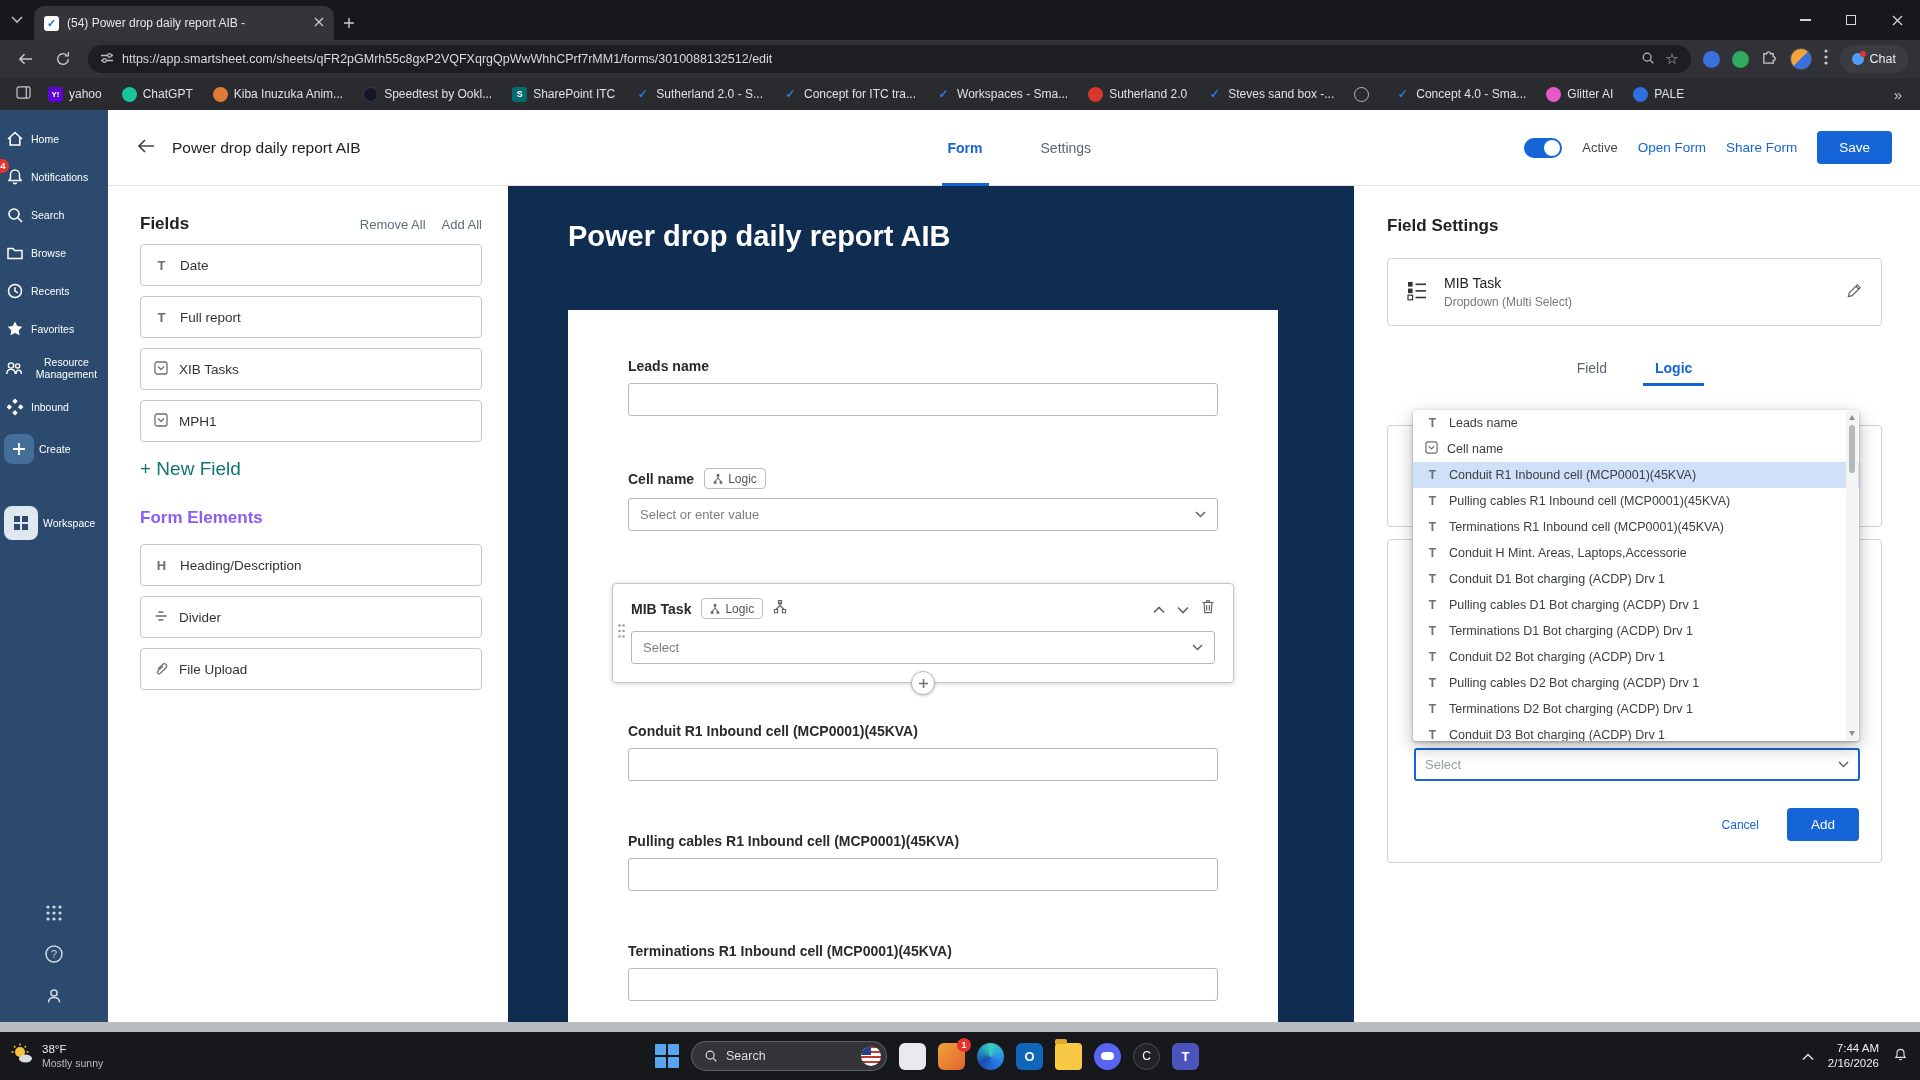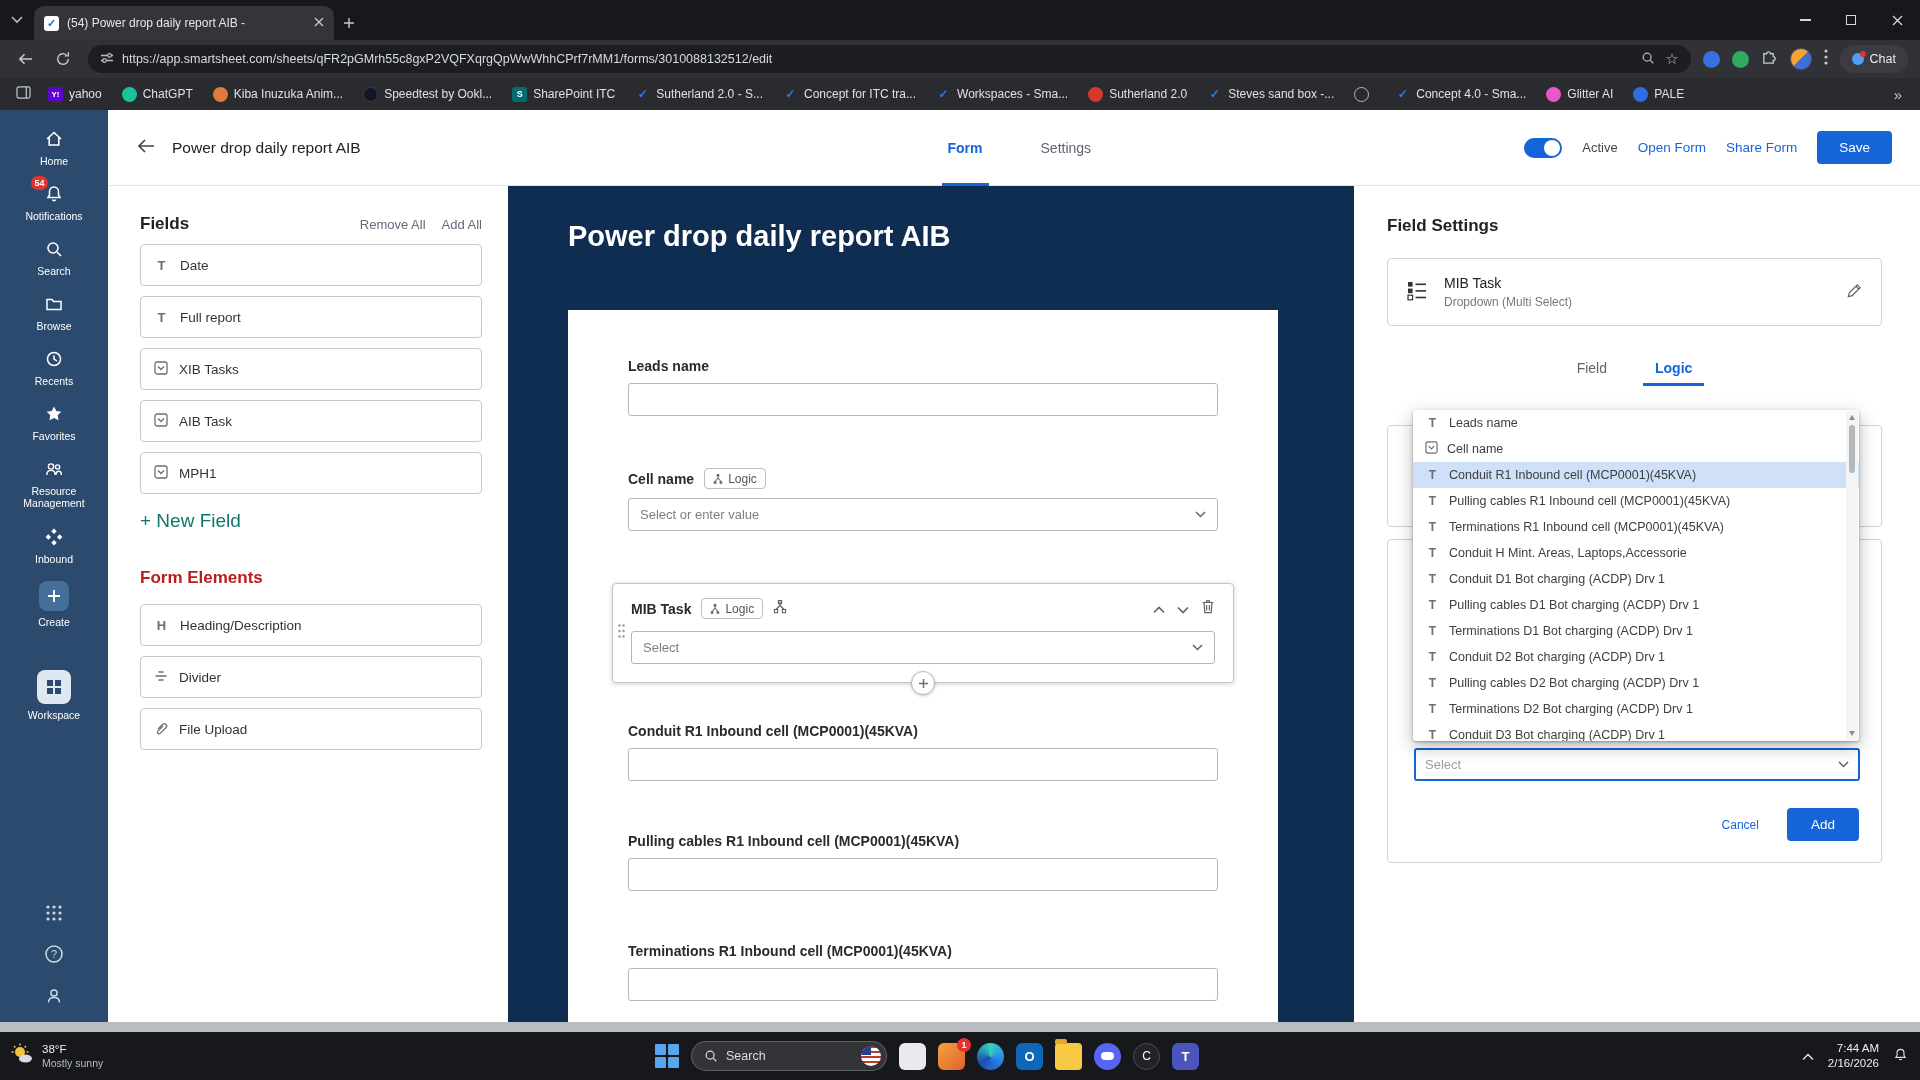--- a/index.html
+++ b/index.html
@@ -44,21 +44,21 @@
   .fv-sp{background:#036c70;color:#fff;}
   .fv-sp::before{content:"S";font-size:9px;font-weight:bold;}
   .fv-globe{background:transparent;border:1.6px solid #b5b8bd;border-radius:50%;}
   .fv-glitter{background:#e858c8;border-radius:50%;}
   .fv-pale{background:#2d6fe0;border-radius:50%;}
   .fv-red{background:#d8372c;border-radius:50%;}
 
   
   .app{display:flex;height:912px;background:#fff;flex:none;}
   .ssnav{width:108px;background:#2b4a6d;display:flex;flex-direction:column;align-items:center;padding:10px 0 12px;color:#fff;flex:none;}
-  .nav-item{width:100%;display:flex;flex-direction:column;align-items:center;gap:5px;padding:8px 4px;font-size:10.5px;text-align:center;line-height:1.15;}
+  .nav-item{width:100%;display:flex;flex-direction:row;align-items:center;gap:5px;padding:8px 4px;font-size:10.5px;text-align:center;line-height:1.15;}
   .nav-ic{width:22px;height:22px;display:flex;align-items:center;justify-content:center;position:relative;}
   .nav-badge{position:absolute;top:-7px;left:-12px;background:#e5342c;color:#fff;border-radius:9px;font-size:9px;min-width:17px;height:14px;display:flex;align-items:center;justify-content:center;padding:0 3px;font-weight:bold;}
   .nav-create-box{width:30px;height:30px;border-radius:8px;background:#456e99;display:flex;align-items:center;justify-content:center;}
   .nav-ws-box{width:34px;height:34px;border-radius:8px;background:#dfe7f0;display:flex;align-items:center;justify-content:center;}
   .nav-bottom{margin-top:auto;display:flex;flex-direction:column;gap:18px;align-items:center;padding-top:10px;}
 
   .main{flex:1;display:flex;flex-direction:column;min-width:0;}
   .app-header{height:76px;display:flex;align-items:center;padding:0 28px;border-bottom:1px solid #e3e3e3;position:relative;background:#fff;flex:none;}
   .hd-title{font-size:15.5px;color:#222;margin-left:16px;}
   .header-tabs{position:absolute;left:46%;top:0;height:100%;display:flex;gap:46px;}
@@ -77,21 +77,21 @@
   
   .fields-panel{width:400px;padding:28px 26px 0 32px;background:#fff;flex:none;}
   .fp-head{display:flex;align-items:baseline;}
   .fp-title{font-size:17px;font-weight:bold;color:#222;}
   .fp-links{margin-left:auto;display:flex;gap:16px;font-size:13px;color:#5f6b7a;}
   .fbox{height:42px;border:1px solid #c5c8cc;border-radius:4px;display:flex;align-items:center;gap:11px;padding:0 13px;margin-top:10px;font-size:13.5px;color:#333;background:#fff;}
   .fbox:first-of-type{margin-top:16px;}
   .t-ic{font-weight:bold;color:#6b6f73;font-size:13px;width:15px;text-align:center;flex:none;}
   .h-ic{font-weight:bold;color:#6b6f73;font-size:13px;width:15px;text-align:center;flex:none;}
   .newfield{margin-top:16px;font-size:19px;color:#0f766e;}
-  .fe-title{margin-top:36px;font-size:17px;font-weight:bold;color:#b91c1c;}
+  .fe-title{margin-top:28px;font-size:17px;font-weight:bold;color:#8b5cf6;}
 
   
   .preview{flex:1;background:#0e2d51;position:relative;overflow:hidden;min-width:0;}
   .pv-title{position:absolute;left:60px;top:34px;color:#fff;font-size:29px;font-weight:bold;}
   .form-card{position:absolute;left:60px;top:124px;width:710px;bottom:-60px;background:#fff;padding:48px 60px 0;}
   .fgroup{margin-bottom:52px;}
   .flabel{font-size:14px;font-weight:bold;color:#2a2a2a;display:flex;align-items:center;gap:10px;margin-bottom:9px;}
   .finput{width:100%;height:33px;border:1px solid #b5b8bb;border-radius:3px;background:#fff;display:block;}
   .fselect{height:33px;border:1px solid #b5b8bb;border-radius:3px;display:flex;align-items:center;justify-content:space-between;padding:0 11px;color:#7b7f84;font-size:13px;background:#fff;}
   .chip{display:inline-flex;align-items:center;gap:5px;border:1px solid #b9bcc0;border-radius:4px;padding:2.5px 8px;font-size:12px;color:#555;font-weight:normal;background:#fff;}
@@ -471,27 +471,20 @@
           <div class="fbox">
             <span class="t-ic">T</span>
             <span>Full report</span>
           </div>
           <div class="fbox">
             <span><svg width="14" height="14" viewBox="0 0 14 14">
                   <rect x="1" y="1" width="12" height="12" rx="2" fill="none" stroke="#6b6f73" stroke-width="1.3"></rect>
                   <path d="M4 5.5 L7 8.5 L10 5.5" fill="none" stroke="#6b6f73" stroke-width="1.3"></path>
                 </svg></span>
             <span>XIB Tasks</span>
-          </div>
-          <div class="fbox">
-            <span><svg width="14" height="14" viewBox="0 0 14 14">
-                  <rect x="1" y="1" width="12" height="12" rx="2" fill="none" stroke="#6b6f73" stroke-width="1.3"></rect>
-                  <path d="M4 5.5 L7 8.5 L10 5.5" fill="none" stroke="#6b6f73" stroke-width="1.3"></path>
-                </svg></span>
-            <span>AIB Task</span>
           </div>
           <div class="fbox">
             <span><svg width="14" height="14" viewBox="0 0 14 14">
                   <rect x="1" y="1" width="12" height="12" rx="2" fill="none" stroke="#6b6f73" stroke-width="1.3"></rect>
                   <path d="M4 5.5 L7 8.5 L10 5.5" fill="none" stroke="#6b6f73" stroke-width="1.3"></path>
                 </svg></span>
             <span>MPH1</span>
           </div>
           <div class="newfield">+ New Field</div>
           <div class="fe-title">Form Elements</div>

